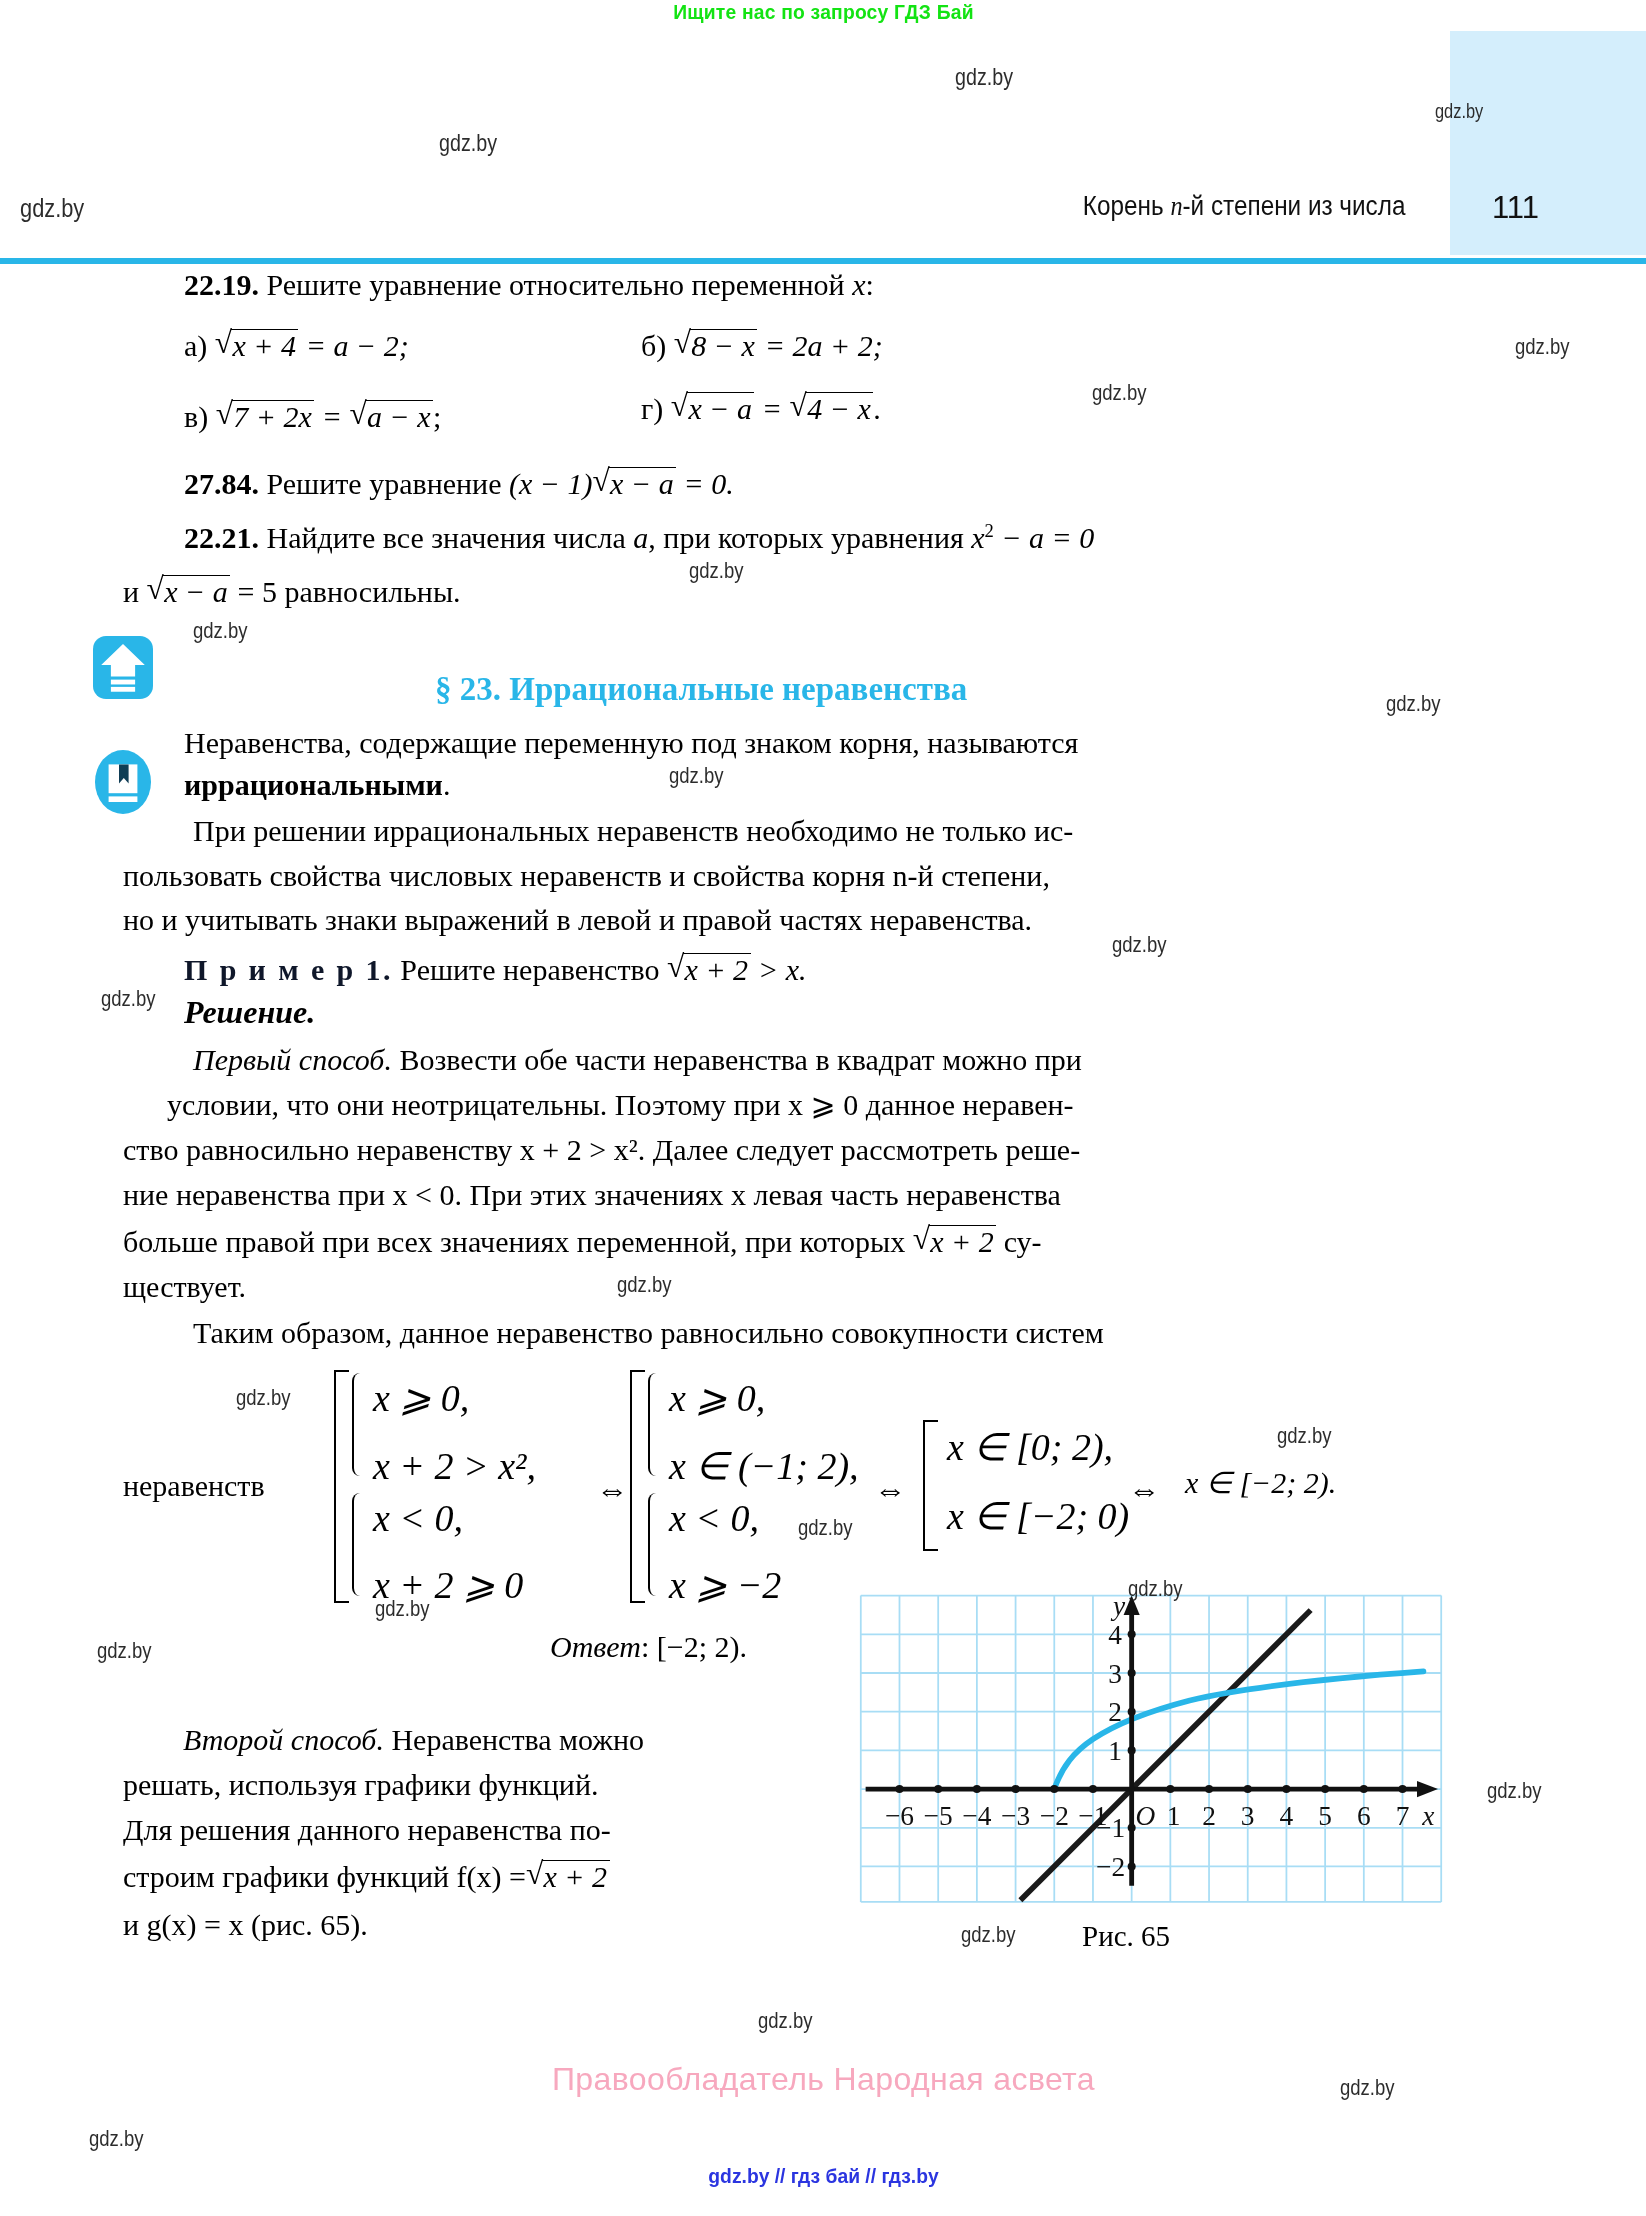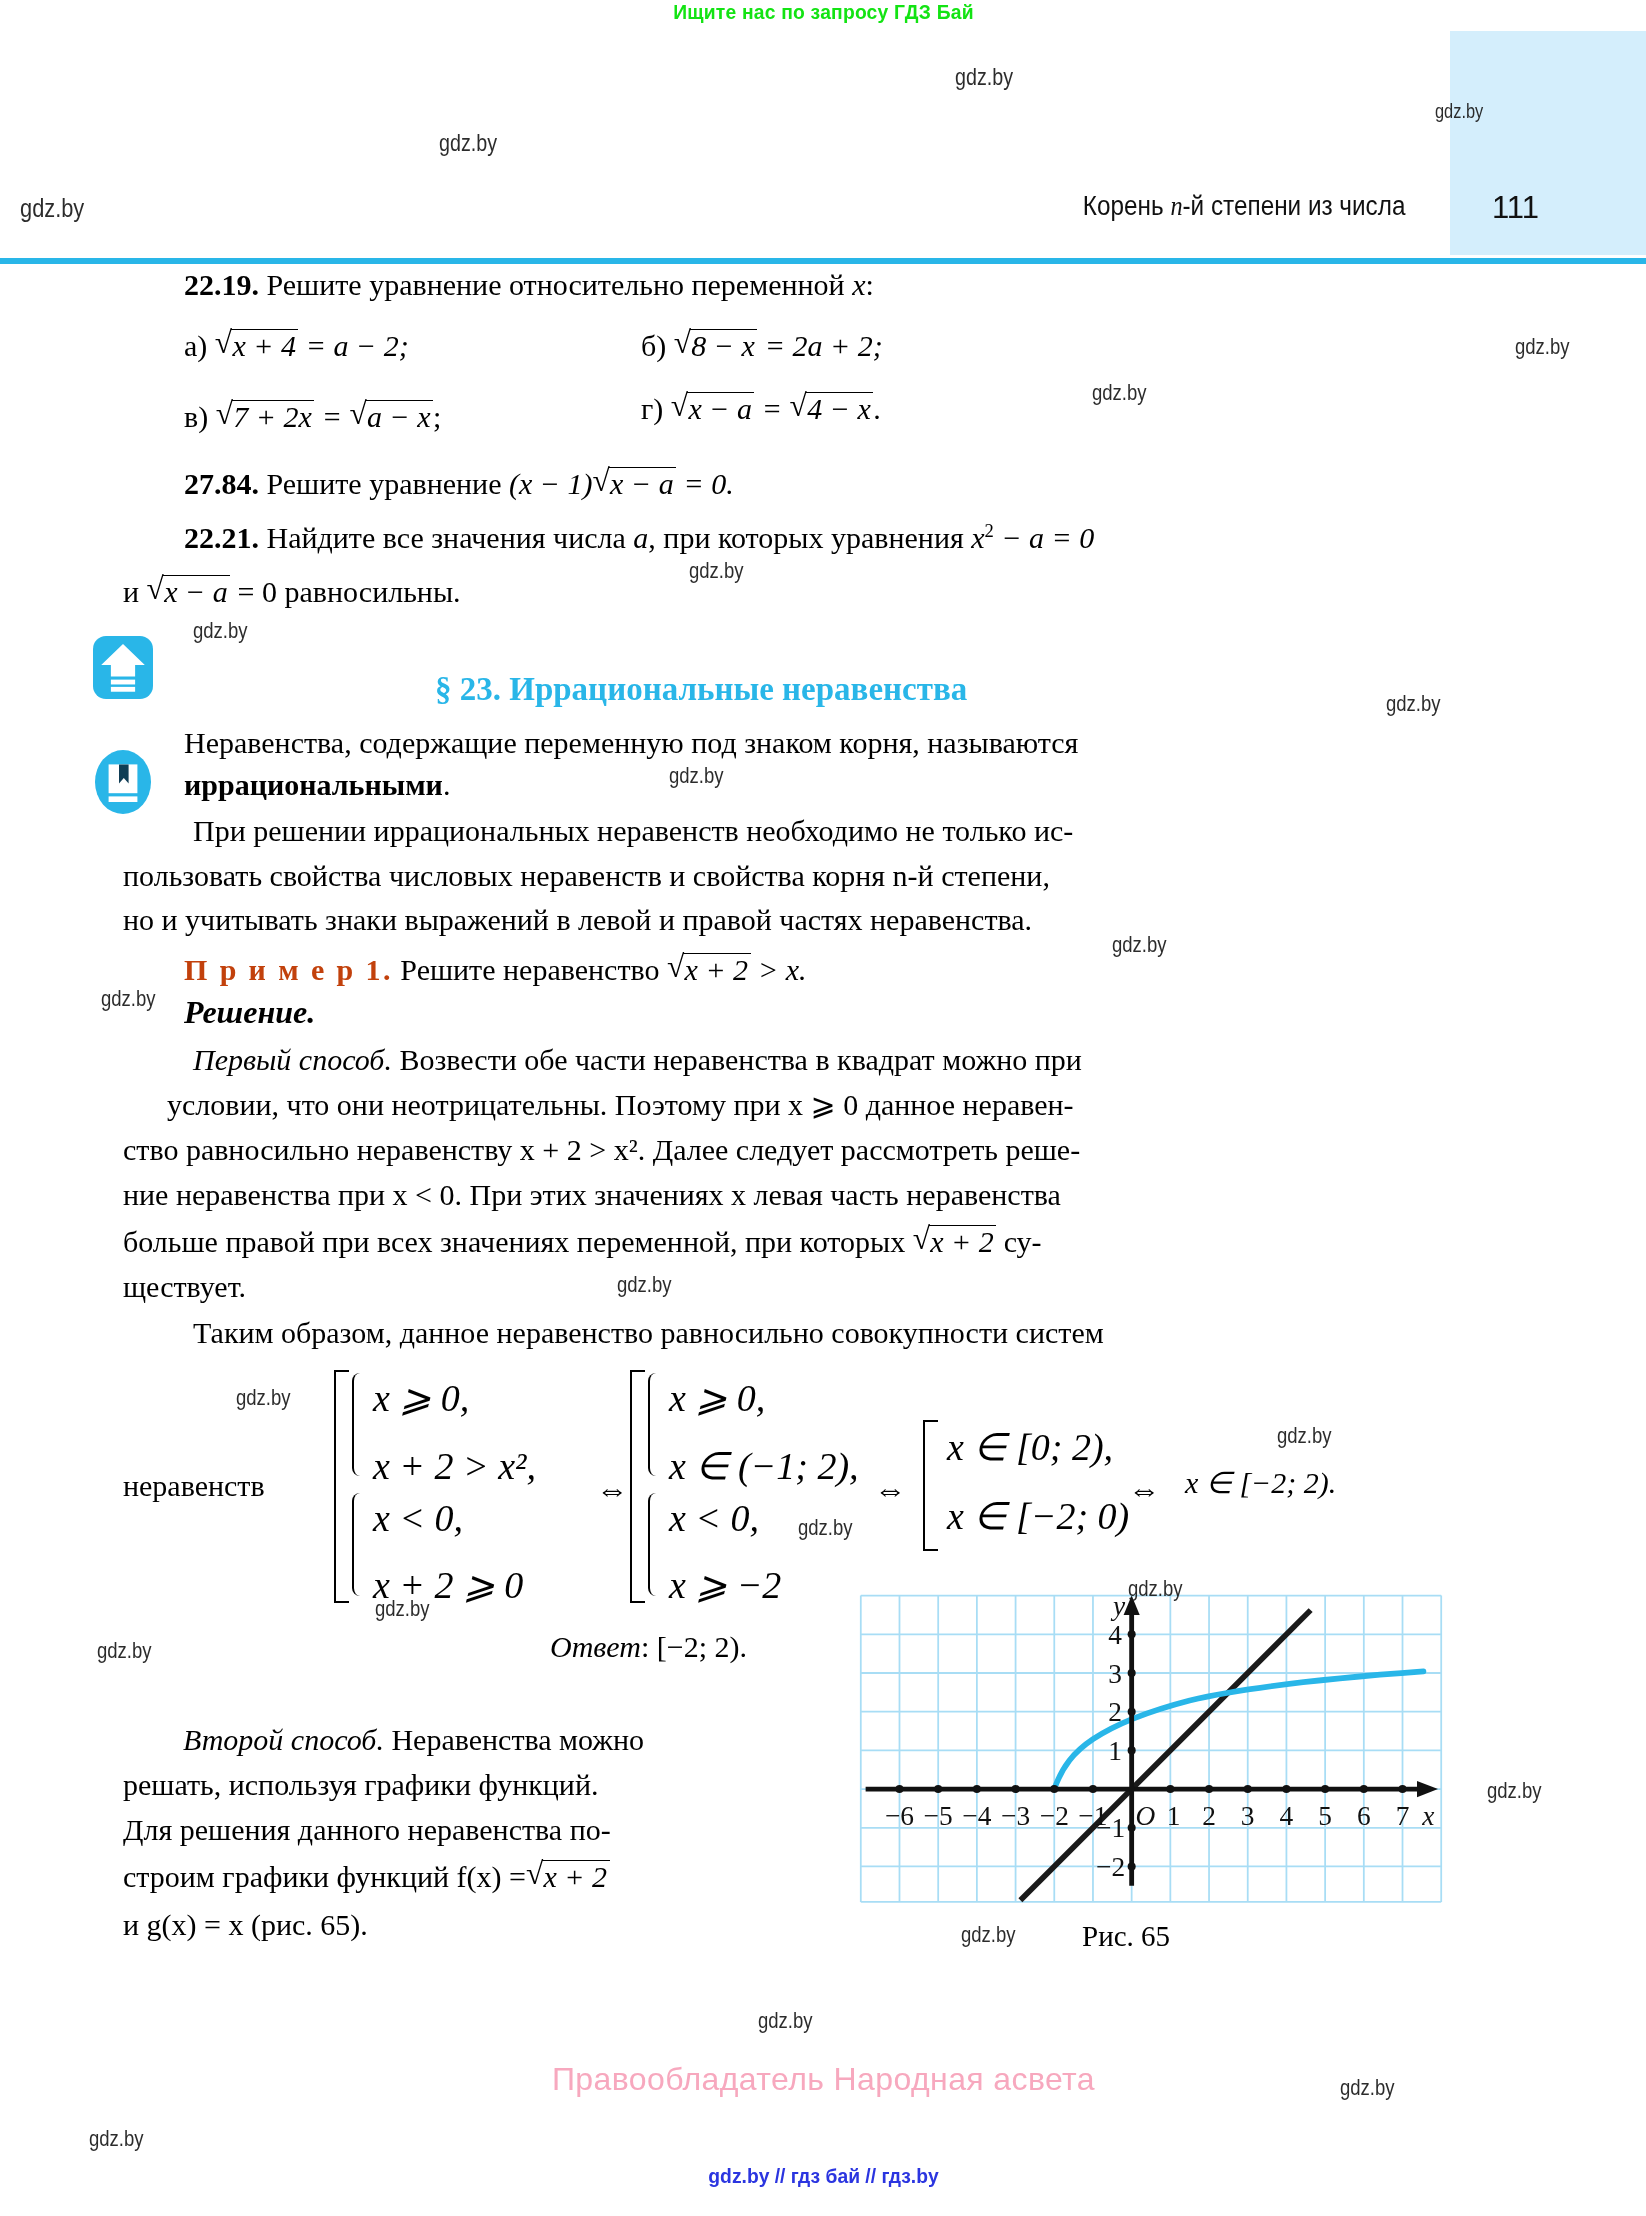--- a/index.html
+++ b/index.html
@@ -43,21 +43,21 @@
     position:absolute;font-family:"Liberation Serif",serif;
     color:#000;font-size:30px;line-height:1.0;white-space:nowrap;
   }
   .exno{font-weight:bold;}
   .it{font-style:italic;}
   .secthead{
     position:absolute;font-family:"Liberation Serif",serif;font-weight:bold;
     font-size:33px;color:#29b6e8;white-space:nowrap;
   }
   .exmp{
-    font-family:"Liberation Serif",serif;font-weight:bold;color:#c2410c;
+    font-family:"Liberation Serif",serif;font-weight:bold;color:#0f172a;
     letter-spacing:2.4px;
   }
   .reshenie{
     position:absolute;font-family:"Liberation Serif",serif;font-weight:bold;
     font-style:italic;font-size:32px;color:#000000;white-space:nowrap;
   }
   
   .rad{display:inline-block;position:relative;padding-left:16px;white-space:nowrap;}
   .rad::before{
     content:"\221A";position:absolute;left:0;top:-2.4px;font-size:1.05em;
@@ -155,21 +155,21 @@
 <div class="txt" style="left:184px;top:467px;">
   <span class="exno">27.84.</span>
   <span>Решите уравнение </span><span class="it">(x − 1)</span><span class="rad"><span class="bar it">x − a</span></span><span class="it"> = 0.</span>
 </div>
 
 <div class="txt" style="left:184px;top:522px;">
   <span class="exno">22.21.</span>
   <span>Найдите все значения числа </span><i>a</i><span>, при которых уравнения </span><span class="it">x</span><sup class="sq">2</sup><span class="it"> − a = 0</span>
 </div>
 <div class="txt" style="left:123px;top:575px;">
-  <span>и </span><span class="rad"><span class="bar it">x − a</span></span><span> = 0  равносильны.</span>
+  <span>и </span><span class="rad"><span class="bar it">x − a</span></span><span> = 5  равносильны.</span>
 </div>
 
 <div class="ic-pencil">
   <svg width="60" height="63" viewBox="0 0 74 78" aria-hidden="true">
     <polygon points="37,10 64,36 52,36 52,50 22,50 22,36 10,36" fill="#ffffff"></polygon>
     <rect x="22" y="54" width="30" height="6" fill="#ffffff"></rect>
     <rect x="22" y="63" width="30" height="6" fill="#ffffff"></rect>
   </svg>
 </div>
 <div class="ic-book">

